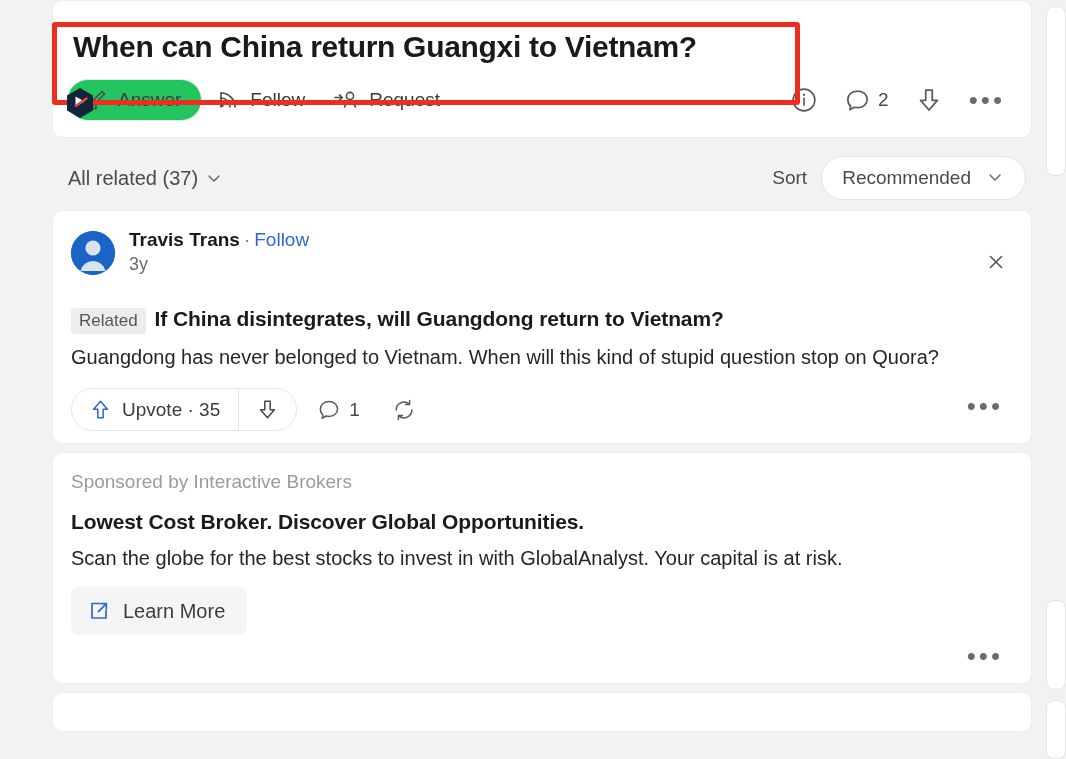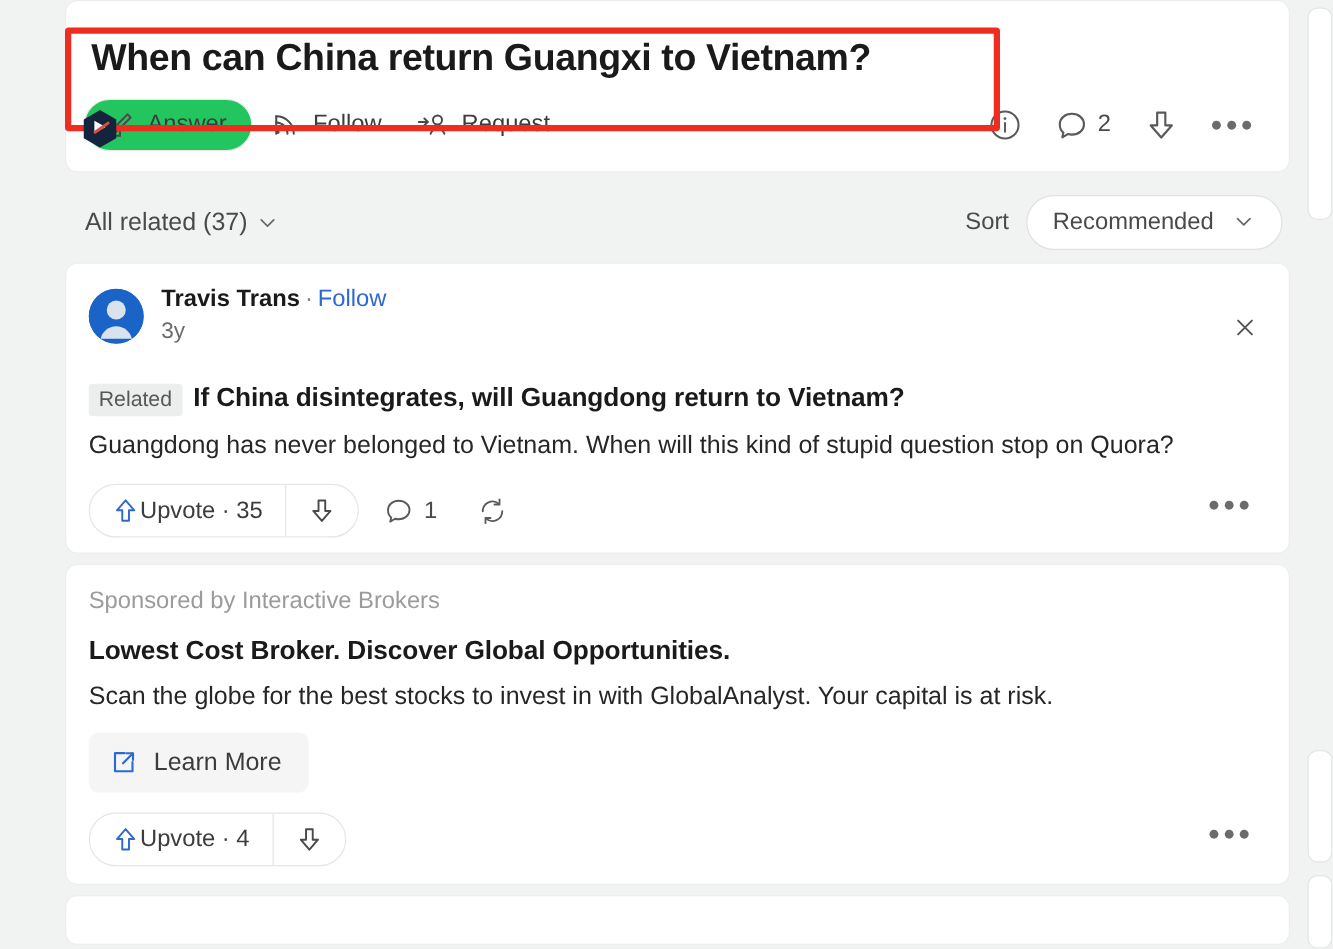--- a/index.html
+++ b/index.html
@@ -94,21 +94,21 @@
   .rel-badge {
     background: #eceded; color: #575757; font-size: 17px;
     padding: 3px 8px; border-radius: 3px; margin-right: 9px;
   }
   .rel-q { font-size: 21px; font-weight: bold; color: #1a1a1a; letter-spacing: -0.1px; }
 
   .a-body { margin-top: 8px; font-size: 20px; color: #262626; line-height: 1.5; }
 
   .a-foot { display: flex; align-items: center; margin-top: 16px; }
   .vote-group { display: flex; align-items: stretch; border: 1px solid #e6e6e6; border-radius: 22px; overflow: hidden; }
-  .vote-up { display: flex; align-items: center; padding: 9px 18px 9px 17px; justify-content: center; }
+  .vote-up { display: flex; align-items: center; gap: 10px; padding: 9px 18px 9px 17px; justify-content: center; }
   .vote-up .t { font-size: 19px; color: #3c3c3c; }
   .vote-div { width: 1px; background: #e6e6e6; }
   .vote-dn { display: flex; align-items: center; padding: 9px 17px; }
   .foot-ic { display: flex; align-items: center; padding: 9px 12px; margin-left: 8px; }
   .foot-ic .t { font-size: 19px; color: #4a4a4a; margin-left: 8px; }
   .foot-dots { margin-left: auto; padding-right: 10px; }
 
   
   .ad-card { padding: 18px 18px 14px 18px; }
   .ad-spon { font-size: 19px; color: #9b9b9b; }
@@ -311,38 +311,20 @@
           <svg width="24" height="24" viewBox="0 0 24 24" fill="none" stroke="#2e69d2" stroke-width="1.7" stroke-linecap="round" stroke-linejoin="round">
             <path d="M12.5 4.5 L5 4.5 L5 19 L19 19 L19 11.6"></path>
             <path d="M11.4 12.6 L19.2 4.8"></path>
             <path d="M14 4.6 L19.4 4.6 L19.4 10"></path>
           </svg>
         </span>
         <span class="t">Learn More</span>
       </div>
 
       <div class="a-foot">
-        <div class="vote-group">
-          <div class="vote-up">
-            <span>
-              <svg width="23" height="23" viewBox="0 0 24 24" fill="none" stroke="#2e69d2" stroke-width="1.6" stroke-linejoin="round">
-                <path d="M9.2 20.5 L14.8 20.5 L14.8 11.7 L19.2 11.7 L12 3.4 L4.8 11.7 L9.2 11.7 Z"></path>
-              </svg>
-            </span>
-            <span class="t">Upvote · 4</span>
-          </div>
-          <div class="vote-div"></div>
-          <div class="vote-dn">
-            <span>
-              <svg width="23" height="23" viewBox="0 0 24 24" fill="none" stroke="#4a4a4a" stroke-width="1.6" stroke-linejoin="round">
-                <path d="M9.2 3.5 L14.8 3.5 L14.8 12.3 L19.2 12.3 L12 20.6 L4.8 12.3 L9.2 12.3 Z"></path>
-              </svg>
-            </span>
-          </div>
-        </div>
         <div class="foot-dots">
           <span class="dots">•••</span>
         </div>
       </div>
     </div>
 
     <div class="card" style="height:40px;"></div>
 
   </div>
 

